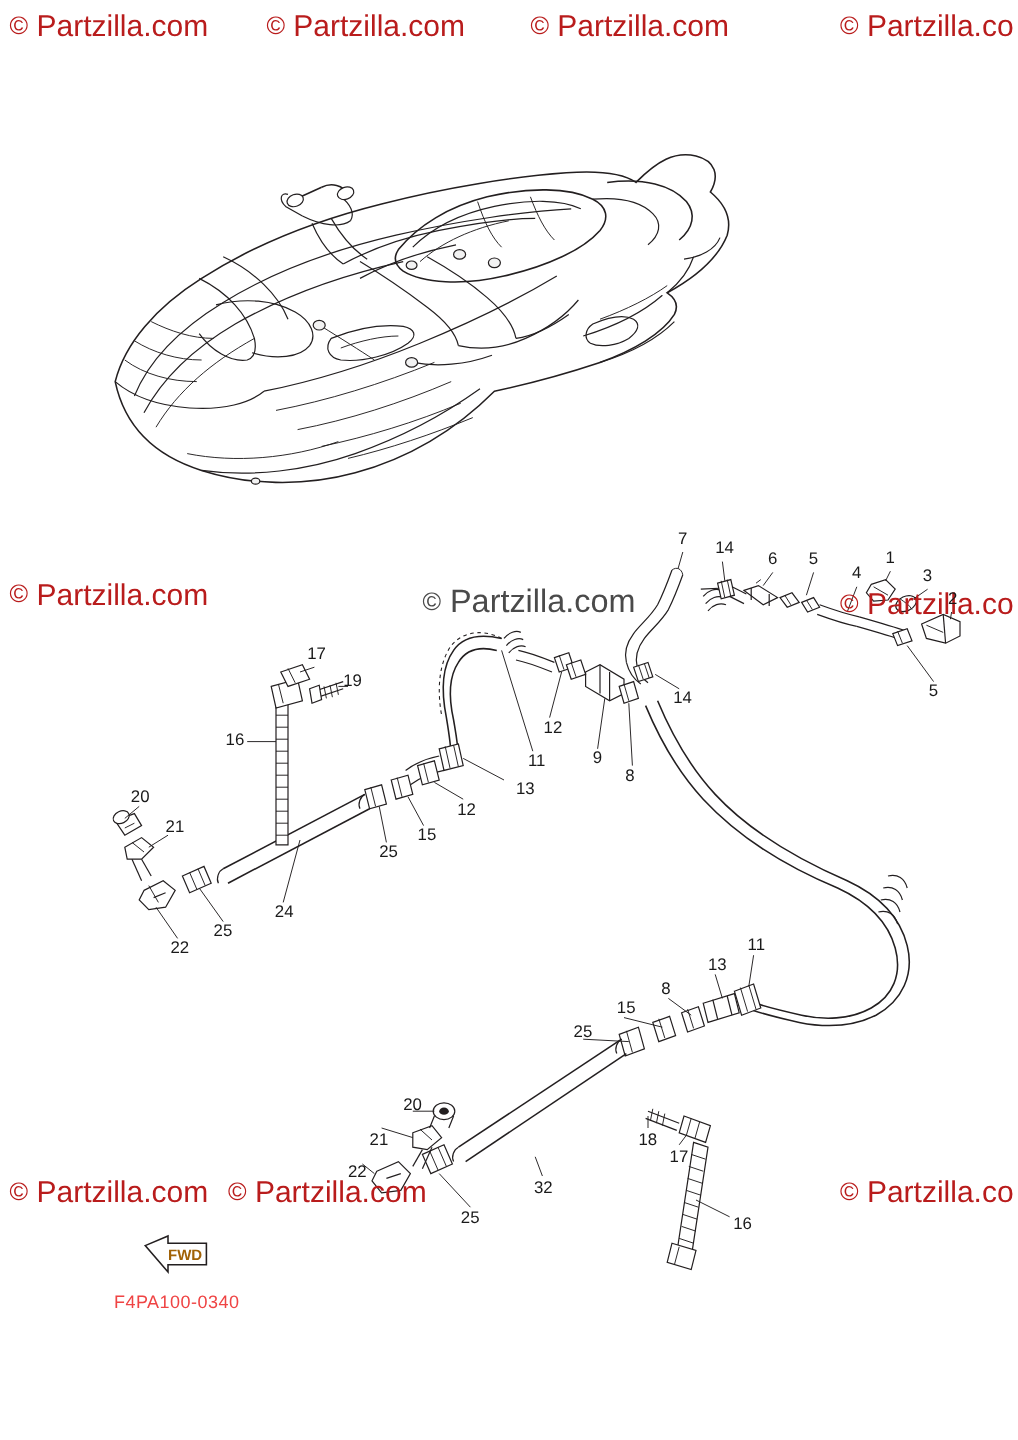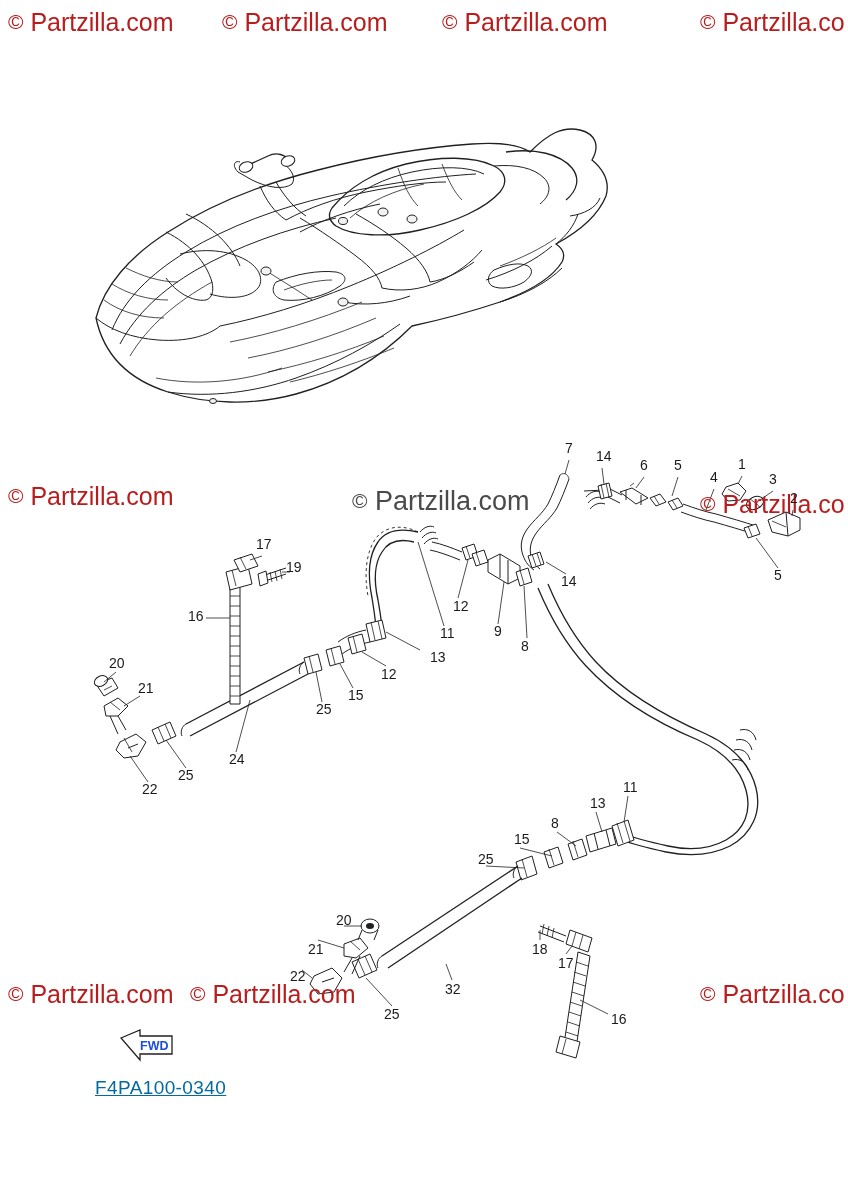--- a/index.html
+++ b/index.html
@@ -32,30 +32,29 @@
   }
   .callout {
     position: absolute;
     font-size: 14px;
     color: #1a1a1a;
     font-family: "Liberation Sans", sans-serif;
     white-space: nowrap;
   }
   .partcode {
     position: absolute;
-    font-size: 19px;
-    color: #0369a1;
+    font-size: 15px;
+    color: #ef4444;
     letter-spacing: 0.4px;
-    text-decoration: underline;
   }
   .fwdlabel {
     position: absolute;
     font-size: 12.5px;
     font-weight: bold;
-    color: #1d4ed8;
+    color: #a16207;
   }
   svg.layer {
     position: absolute;
     left: 0;
     top: 0;
     width: 848px;
     height: 1200px;
     overflow: visible;
   }
   .ln { stroke: #231f20; fill: none; stroke-width: 1; }

